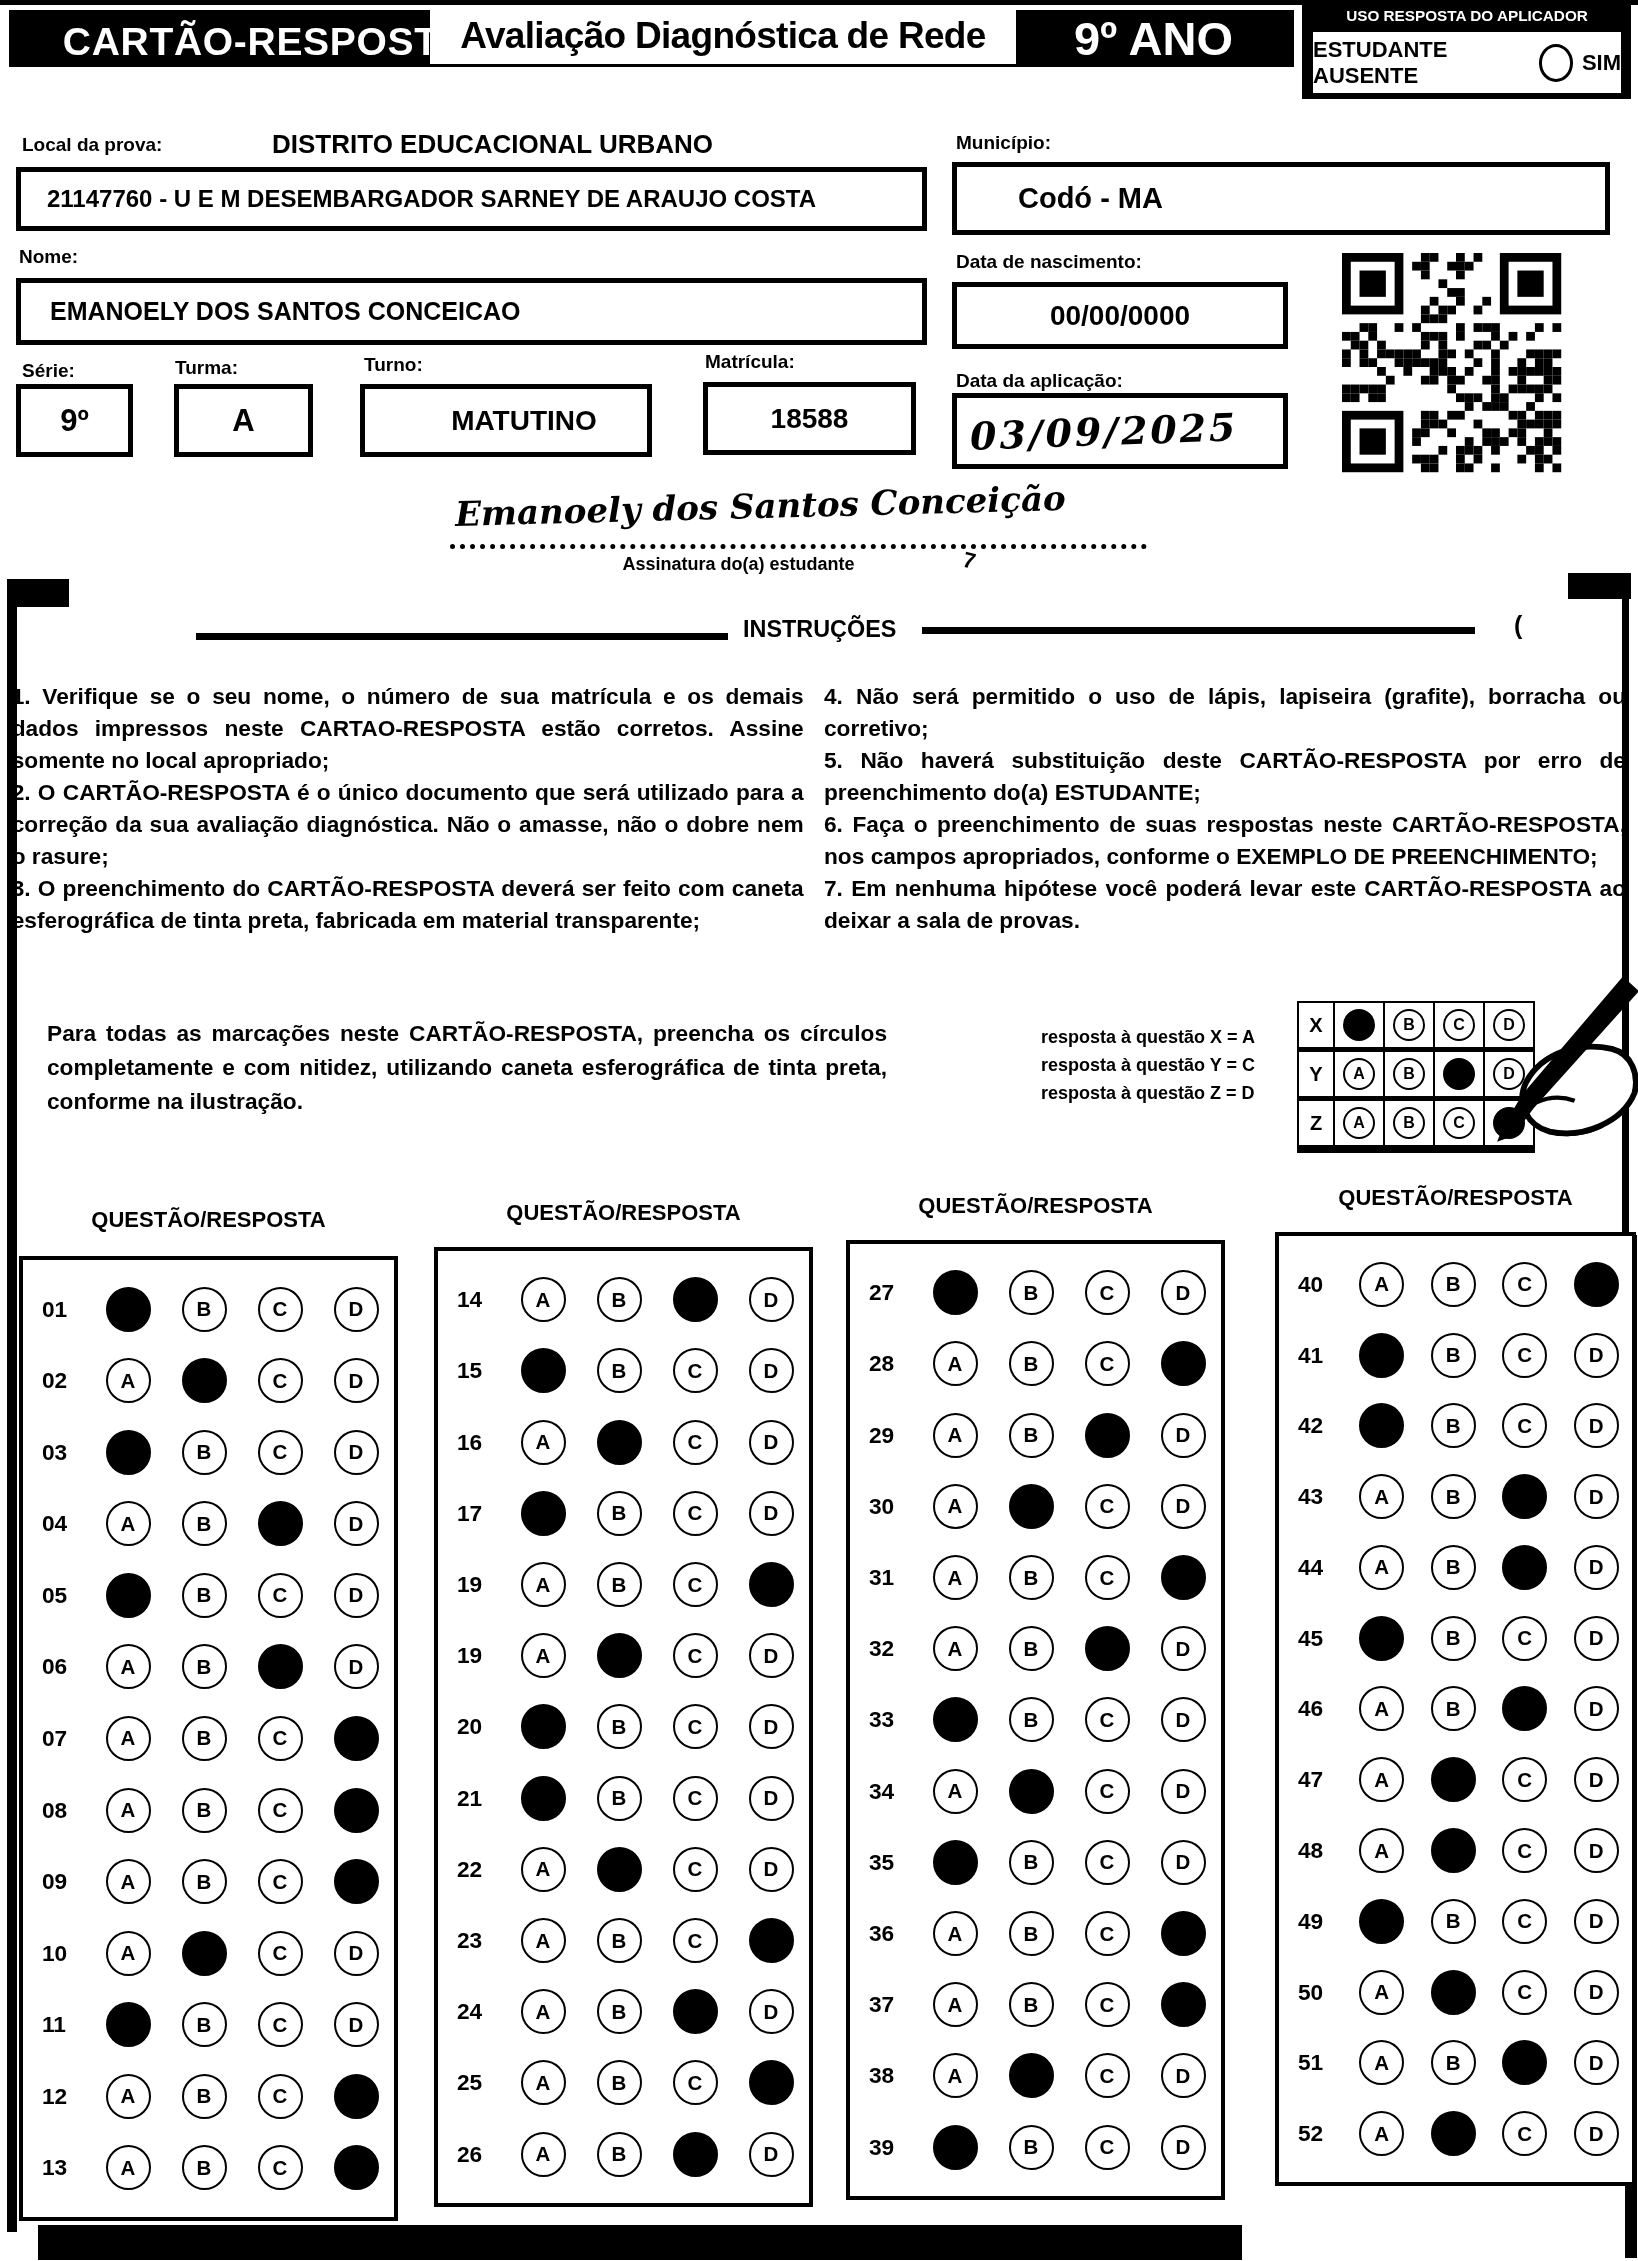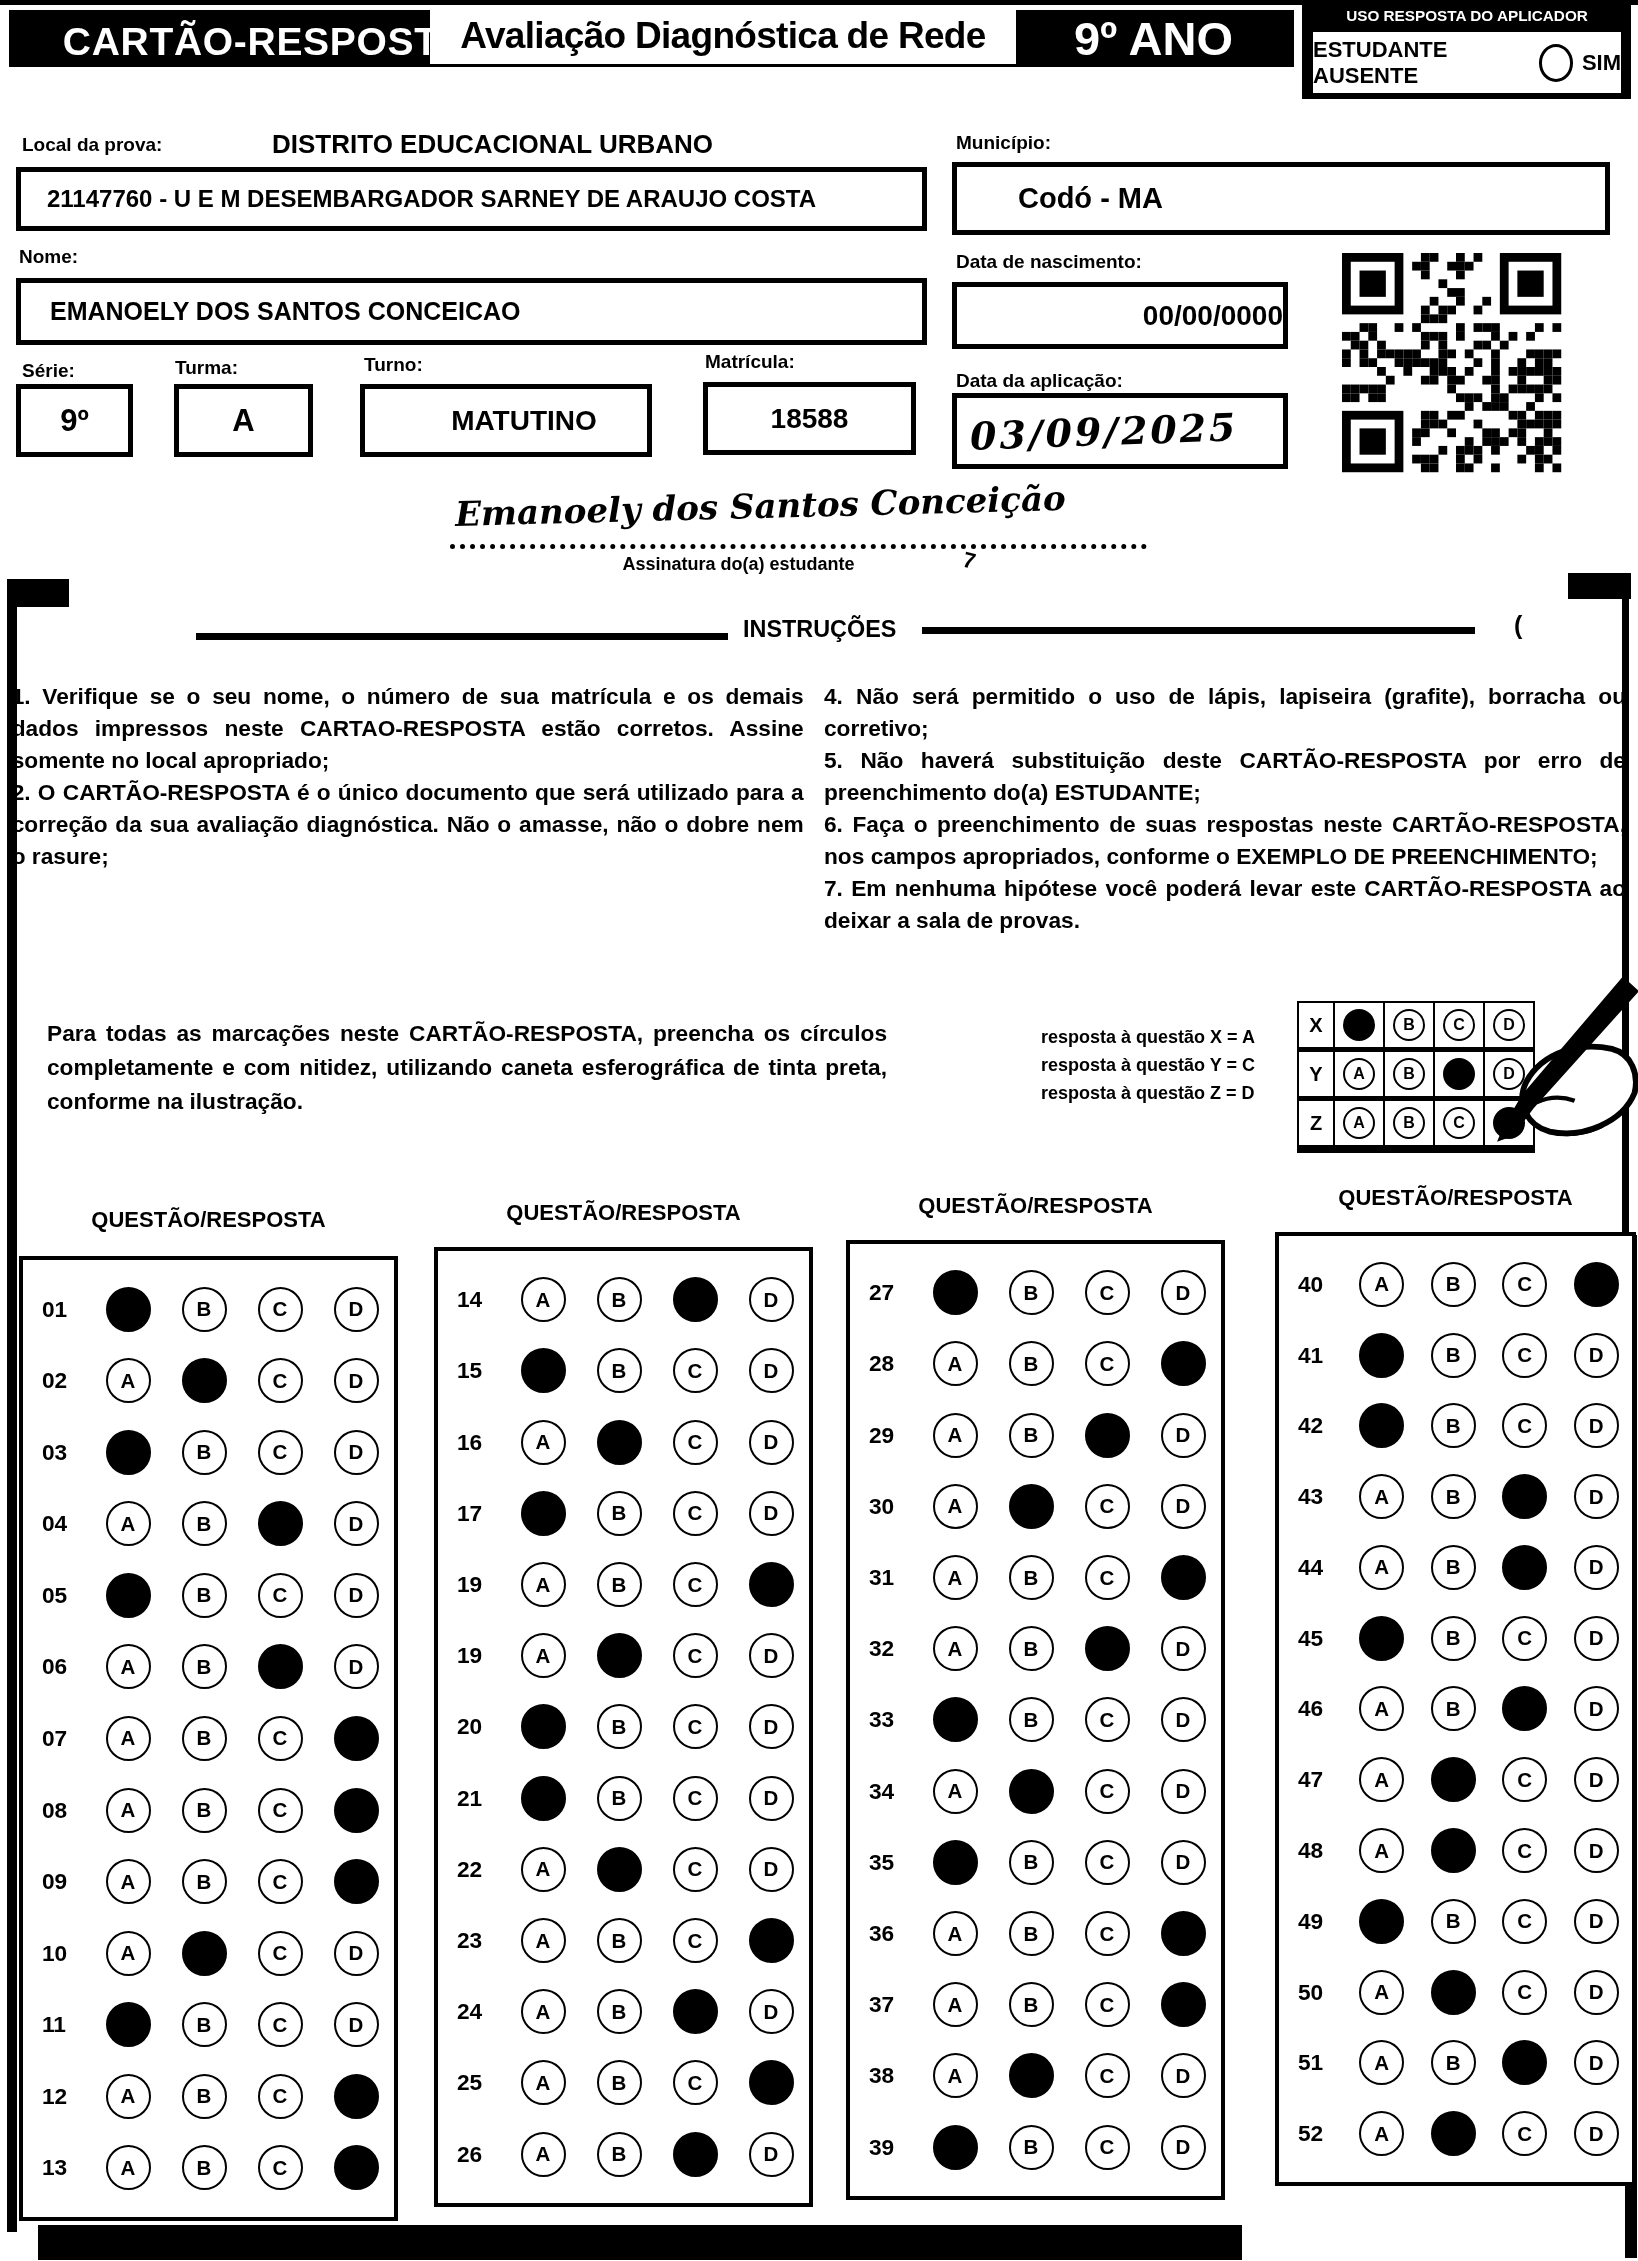--- a/index.html
+++ b/index.html
@@ -117,21 +117,21 @@
   <div class="abs fbox" style="left:703px; top:382px; width:213px; height:73px; font-size:28px; justify-content:center;">
     <span>18588</span>
   </div>
 
   <div class="abs flabel" style="left:956px; top:132px;">Município:</div>
   <div class="abs fbox" style="left:952px; top:162px; width:658px; height:73px; font-size:29px; padding-left:61px;">
     <span>Codó - MA</span>
   </div>
 
   <div class="abs flabel" style="left:956px; top:251px;">Data de nascimento:</div>
-  <div class="abs fbox" style="left:952px; top:282px; width:336px; height:67px; font-size:28px; justify-content:flex-end;">
+  <div class="abs fbox" style="left:952px; top:282px; width:336px; height:67px; font-size:28px; justify-content:center;">
     <span>00/00/0000</span>
   </div>
 
   <div class="abs flabel" style="left:956px; top:370px;">Data da aplicação:</div>
   <div class="abs fbox" style="left:952px; top:393px; width:336px; height:76px; padding-left:13px;">
     <span class="hand" style="font-size:38px; letter-spacing:2.9px; transform:rotate(-2deg); display:inline-block;">03/09/2025</span>
   </div>
 
   <svg class="abs" id="qr-svg" style="left:1342px; top:253px;" width="228" height="228" viewBox="0 0 312 312">
       <rect x="108" y="0" width="12" height="12" fill="#000"></rect>
@@ -348,20 +348,21 @@
   <div class="abs reg" style="left:38px;  top:2225px; width:1204px; height:35px;"></div>
 
   <div class="abs instr-title">INSTRUÇÕES</div>
   <div class="abs rule-l"></div>
   <div class="abs rule-r"></div>
   <div class="abs paren">(</div>
 
   <div class="abs instr-col" id="instr-left" style="left:11.7px;   top:680px; width:792px;">
       <p>1. Verifique se o seu nome, o número de sua matrícula e os demais dados impressos neste CARTAO-RESPOSTA estão corretos. Assine somente no local apropriado;</p>
       <p>2. O CARTÃO-RESPOSTA é o único documento que será utilizado para a correção da sua avaliação diagnóstica. Não o amasse, não o dobre nem o rasure;</p>
+      <p>3. O preenchimento do CARTÃO-RESPOSTA deverá ser feito com caneta esferográfica de tinta preta, fabricada em material transparente;</p>
     </div>
   <div class="abs instr-col" id="instr-right" style="left:824px; top:680px; width:802px;">
       <p>4. Não será permitido o uso de lápis, lapiseira (grafite), borracha ou corretivo;</p>
       <p>5. Não haverá substituição deste CARTÃO-RESPOSTA por erro de preenchimento do(a) ESTUDANTE;</p>
       <p>6. Faça o preenchimento de suas respostas neste CARTÃO-RESPOSTA, nos campos apropriados, conforme o EXEMPLO DE PREENCHIMENTO;</p>
       <p>7. Em nenhuma hipótese você poderá levar este CARTÃO-RESPOSTA ao deixar a sala de provas.</p>
     </div>
 
   <div class="abs mark-par">Para todas as marcações neste CARTÃO-RESPOSTA, preencha os círculos completamente e com nitidez, utilizando caneta esferográfica de tinta preta, conforme na ilustração.</div>
   <div class="abs legend" id="legend">

